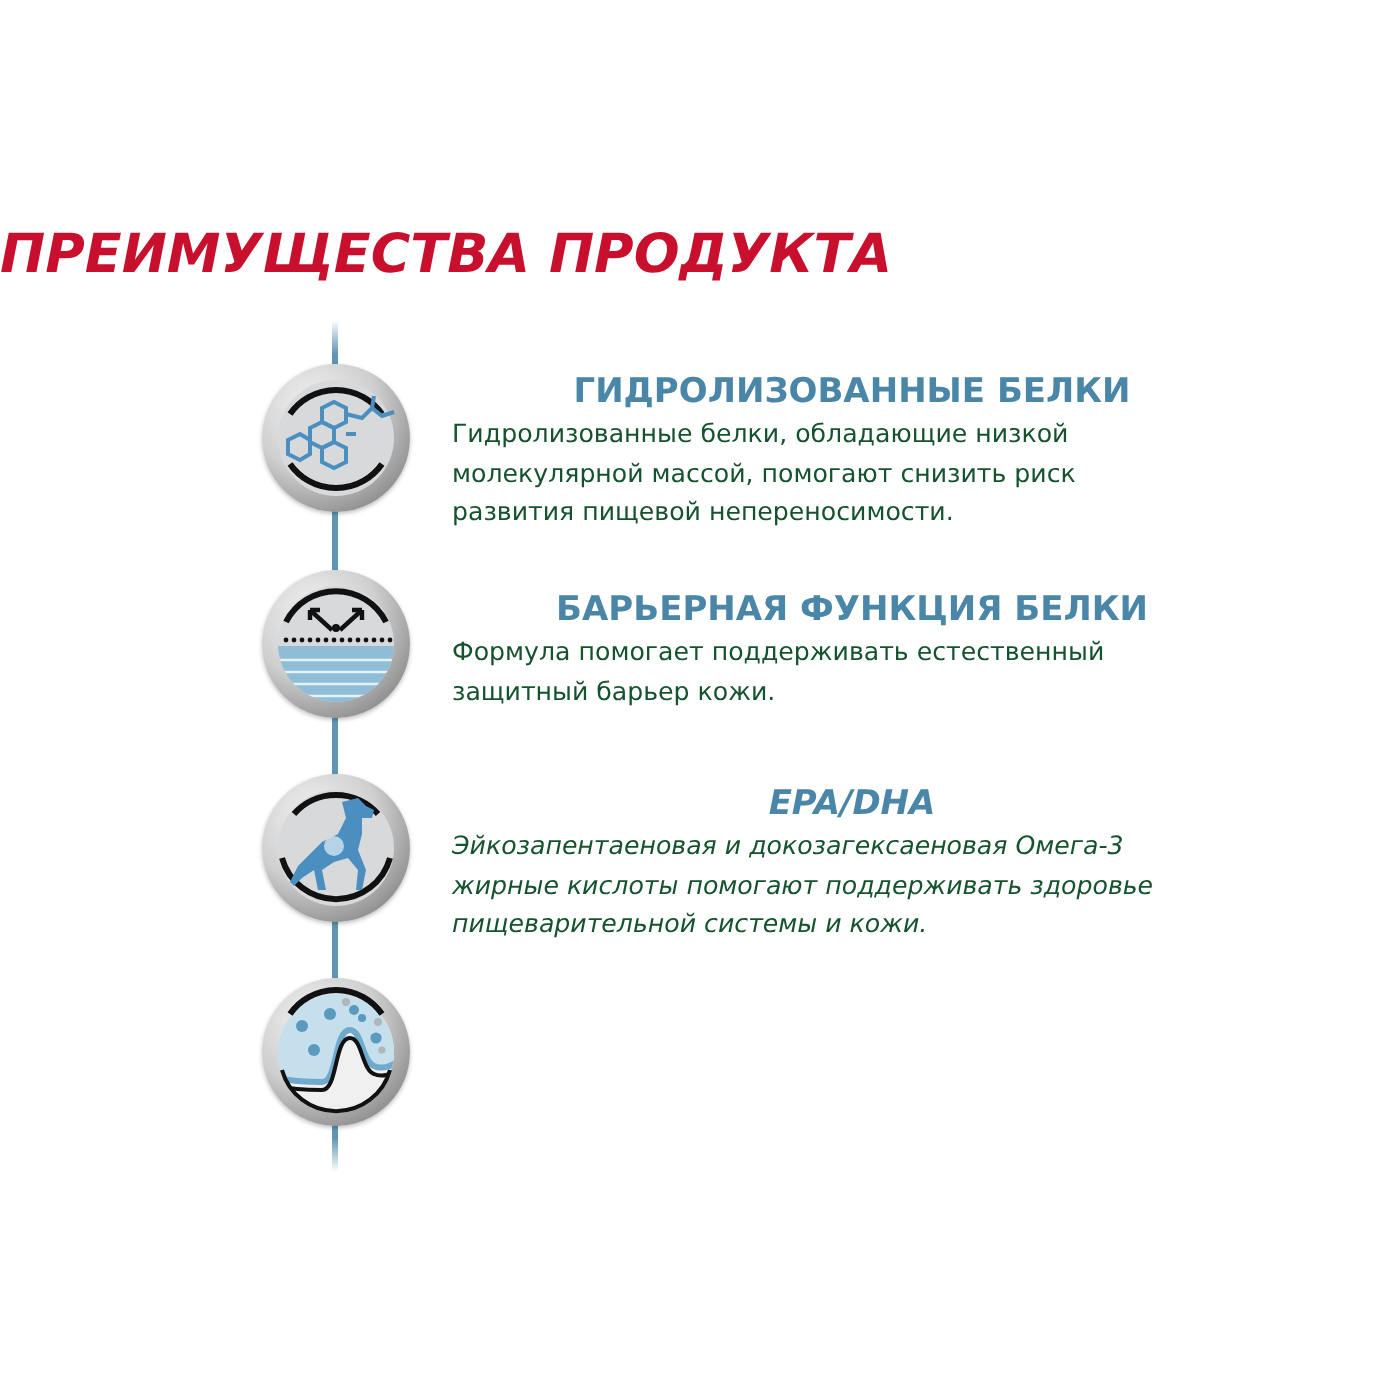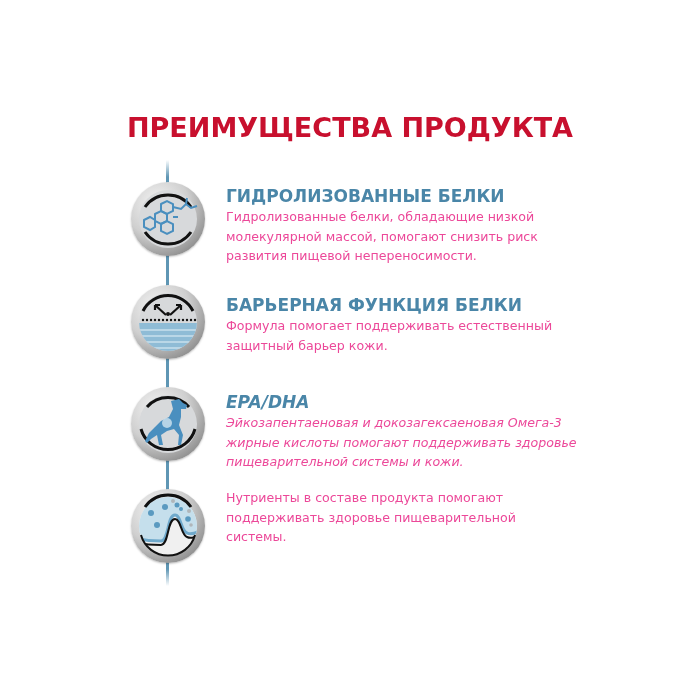--- a/index.html
+++ b/index.html
@@ -7,27 +7,28 @@
       width: 700px; height: 700px;
       background: #ffffff;
       position: relative;
       overflow: hidden;
       font-family: "DejaVu Sans", sans-serif;
     }
     .title {
       position: absolute;
       left: 0; width: 700px;
       top: 110px;
-      text-align: center;
+      text-align: left;
       font-family: "DejaVu Sans", sans-serif;
       font-weight: bold;
       font-size: 27px;
       letter-spacing: 0px;
       color: #c8102e;
       line-height: 36px;
+      font-style: italic;
     }
     .vline {
       position: absolute;
       left: 166px;
       width: 3px;
       top: 160px;
       height: 426px;
       background: linear-gradient(to bottom, rgba(95,150,180,0) 0%, #5f96b4 4%, #5f96b4 96%, rgba(95,150,180,0) 100%);
     }
     .badge {
@@ -44,25 +45,26 @@
       left: 226px;
       width: 400px;
     }
     .item-title {
       font-family: "DejaVu Sans", sans-serif;
       font-weight: bold;
       font-size: 17px;
       color: #4a86a8;
       line-height: 22px;
       white-space: nowrap;
+      text-align: center;
     }
     .item-text {
       font-family: "DejaVu Sans", sans-serif;
       font-size: 12.6px;
-      color: #ec4899;
+      color: #14532d;
       line-height: 19.5px;
       white-space: pre-line;
     }
   </style>
 </head>
 <body>
 
 <div class="title">ПРЕИМУЩЕСТВА ПРОДУКТА</div>
 
 <div class="vline"></div>
@@ -179,16 +181,13 @@
     <g fill="#b0b6ba">
       <circle cx="42" cy="12" r="2"></circle>
         <circle cx="58" cy="22" r="2"></circle>
         <circle cx="60" cy="36" r="1.8"></circle>
     </g>
     <path d="M 14 18 A 28 28 0 0 1 60 18" fill="none" stroke="#111" stroke-width="3"></path>
     <path d="M 10 46 A 28 28 0 0 0 64 46" fill="none" stroke="#111" stroke-width="2"></path>
   </svg>
 </div>
 <div class="item" style="top:488px;">
-  <div class="item-text">Нутриенты в составе продукта помогают
-поддерживать здоровье пищеварительной
-системы.</div>
 </div>
 
 </body></html>

